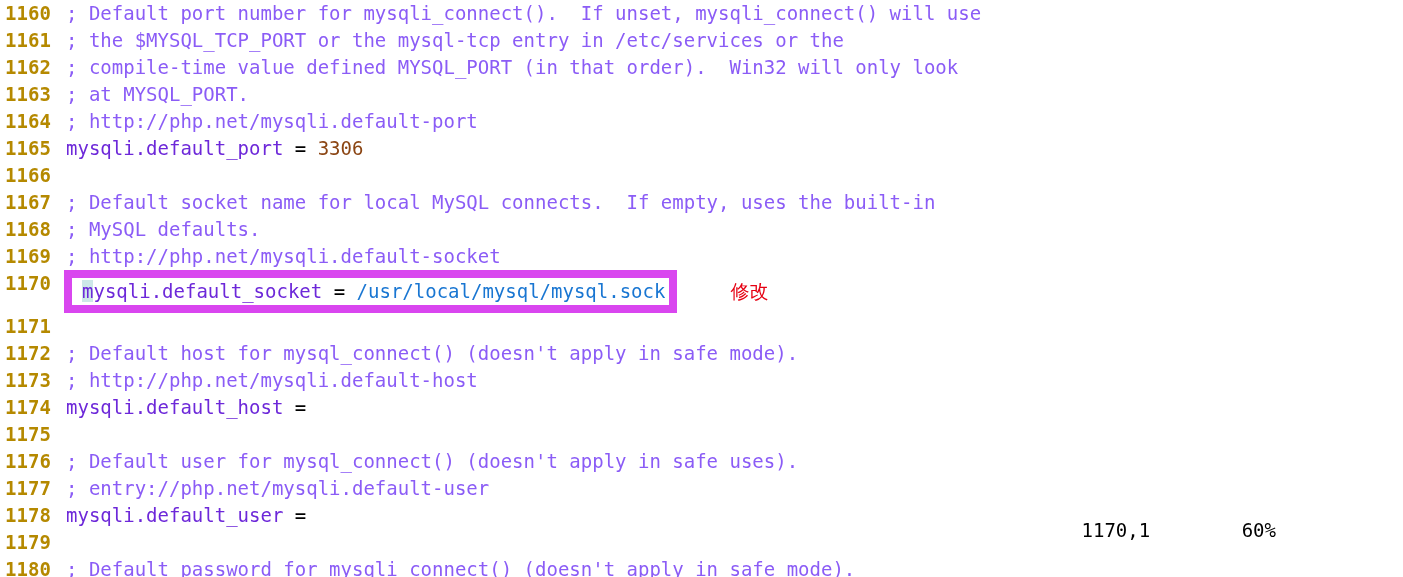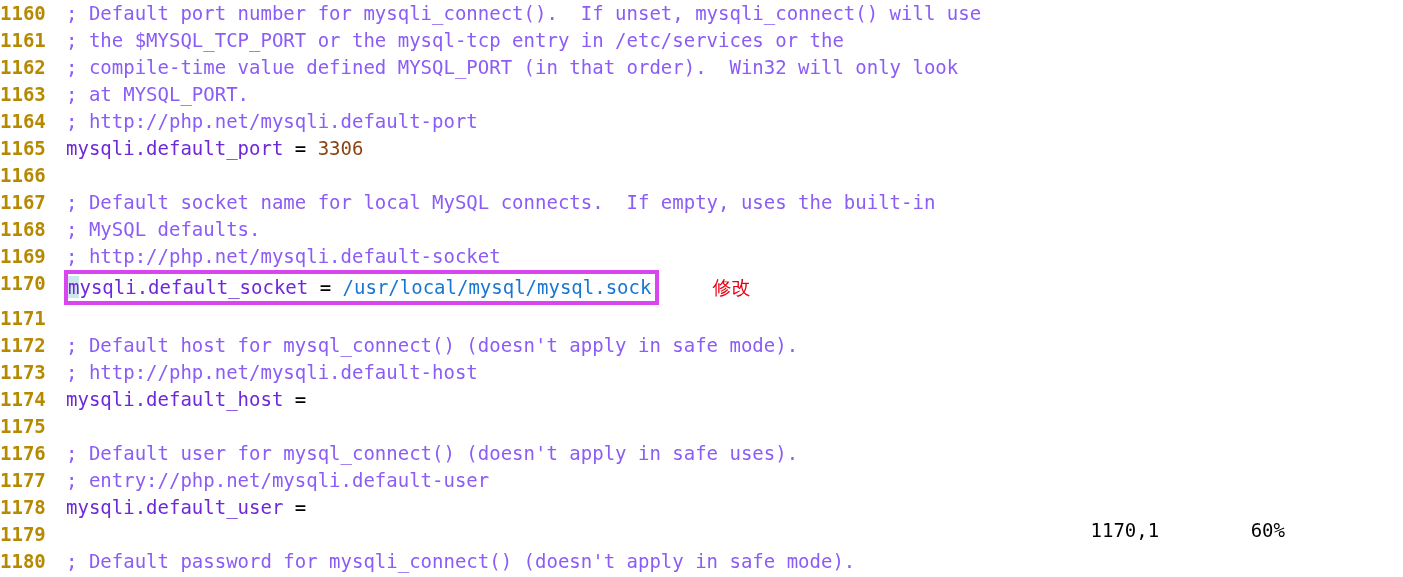--- a/index.html
+++ b/index.html
@@ -1,31 +1,31 @@
 <!DOCTYPE html>
 <html><head>
 <meta charset="utf-8">
 <style>
   html,body{margin:0;padding:0;background:#fff;color:#000;
     font-family:Consolas,"DejaVu Sans Mono","Courier New",monospace;
     font-size:19px;line-height:27px;width:1403px;height:577px;overflow:hidden}
   .editor{position:relative;width:1403px;height:577px}
   .line{display:flex;white-space:pre}
-  .gutter{width:56px;text-align:left;padding-right:10px;color:#b58900;font-weight:bold;user-select:none}
+  .gutter{width:56px;text-align:center;padding-right:10px;color:#b58900;font-weight:bold;user-select:none}
   .code{flex:1;color:#000}
   .comment{color:#8b5cf6}
   .key{color:#6d28d9}
   .num{color:#8b4513}
   .eq{color:#000}
   .val{color:#1976d2}
   .hl-line{display:inline-block}
-  .hl-box{border:4px solid #d946ef;padding:0 4px 0 0;margin-left:-2px}
+  .hl-box{border:8px solid #d946ef;padding:0 4px 0 10px;margin-left:-2px}
   .hl-m{background:#cde8e8}
   .annot{color:#e60012;margin-left:53px}
-  .status{position:absolute;bottom:6px;right:8px;white-space:pre;
+  .status{position:absolute;bottom:6px;right:17px;white-space:pre;
     color:#000;padding-right:110px}
 </style>
 </head>
 <body>
 
 <div class="editor">
   <div id="lines">
       <div class="line"><span class="gutter">1160</span><span class="code"><span class="comment">; Default port number for mysqli_connect().  If unset, mysqli_connect() will use</span></span></div>
       <div class="line"><span class="gutter">1161</span><span class="code"><span class="comment">; the $MYSQL_TCP_PORT or the mysql-tcp entry in /etc/services or the</span></span></div>
       <div class="line"><span class="gutter">1162</span><span class="code"><span class="comment">; compile-time value defined MYSQL_PORT (in that order).  Win32 will only look</span></span></div>

